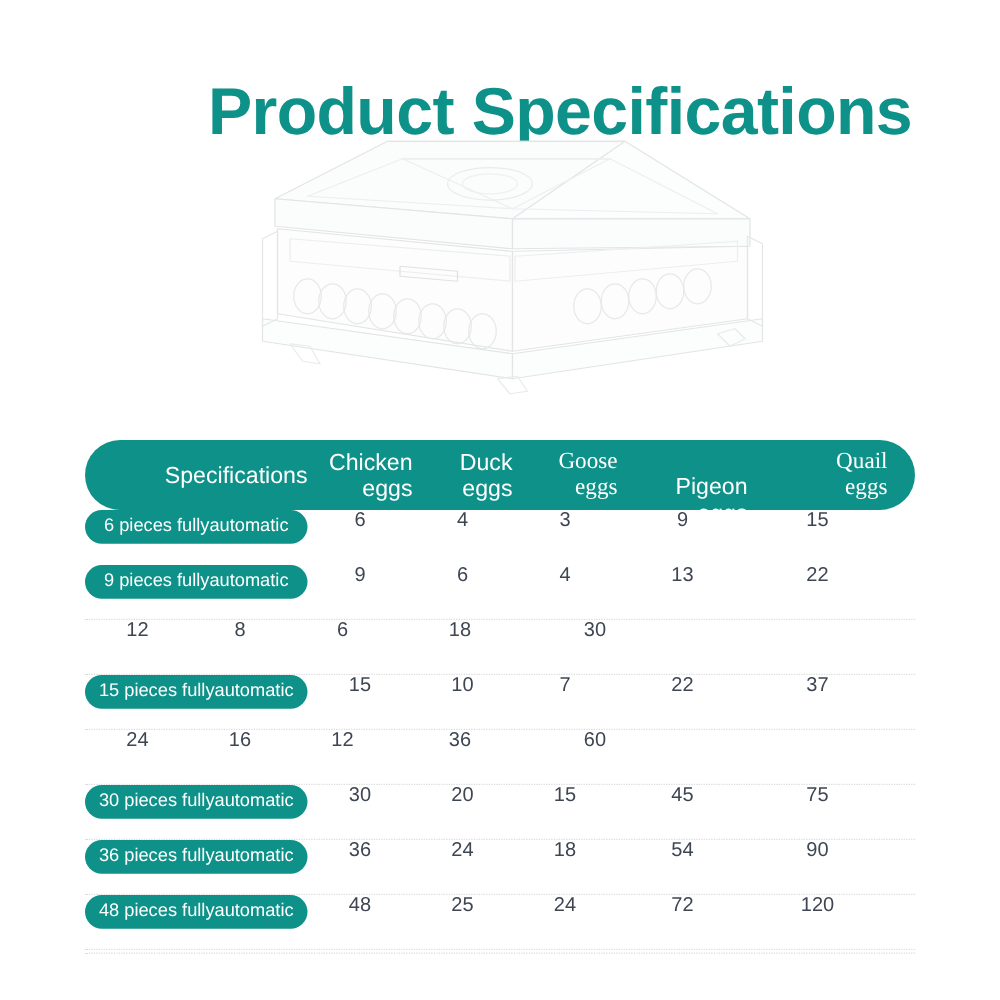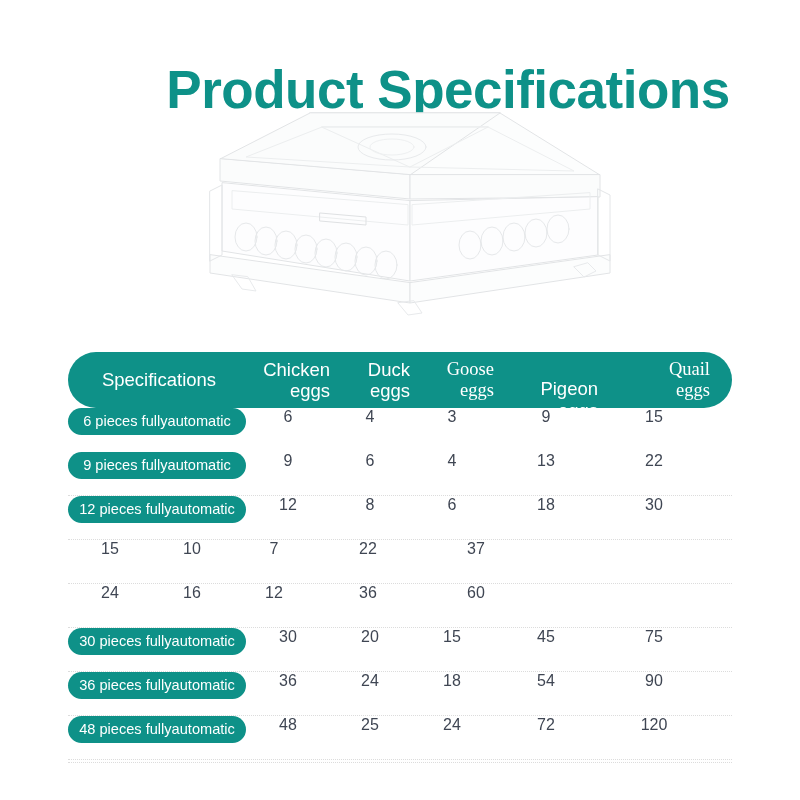--- a/index.html
+++ b/index.html
@@ -66,21 +66,21 @@
   .th {
     color: #ffffff;
     font-size: 18.5px;
     line-height: 1.14;
     text-align: right;
     white-space: pre-line;
     font-weight: normal;
   }
   .th.spec-col {
     width: 178px;
-    text-align: center;
+    text-align: right;
     padding-left: 4px;
   }
   .th.c1 { width: 84px; }
   .th.c2 { width: 80px; }
   .th.c3 { width: 84px; font-family: Liberation Serif, serif; }
   .th.c4 { width: 104px; margin-top: 39px; }
   .th.c5 { width: 112px; font-family: Liberation Serif, serif; }
 
   .tbody { position: relative; margin-top: 0; }
 
@@ -222,29 +222,29 @@
         <div class="trow">
           <div class="row-pill">9 pieces fullyautomatic</div>
           <div class="td c1">9</div>
           <div class="td c2">6</div>
           <div class="td c3">4</div>
           <div class="td c4">13</div>
           <div class="td c5">22</div>
           <div class="divider"></div>
         </div>
         <div class="trow">
-          <div class="row-pill">12 pieces fullyautomatic</div>
           <div class="td c1">12</div>
           <div class="td c2">8</div>
           <div class="td c3">6</div>
           <div class="td c4">18</div>
           <div class="td c5">30</div>
           <div class="divider"></div>
         </div>
         <div class="trow">
+          <div class="row-pill">15 pieces fullyautomatic</div>
           <div class="td c1">15</div>
           <div class="td c2">10</div>
           <div class="td c3">7</div>
           <div class="td c4">22</div>
           <div class="td c5">37</div>
           <div class="divider"></div>
         </div>
         <div class="trow">
           <div class="td c1">24</div>
           <div class="td c2">16</div>

